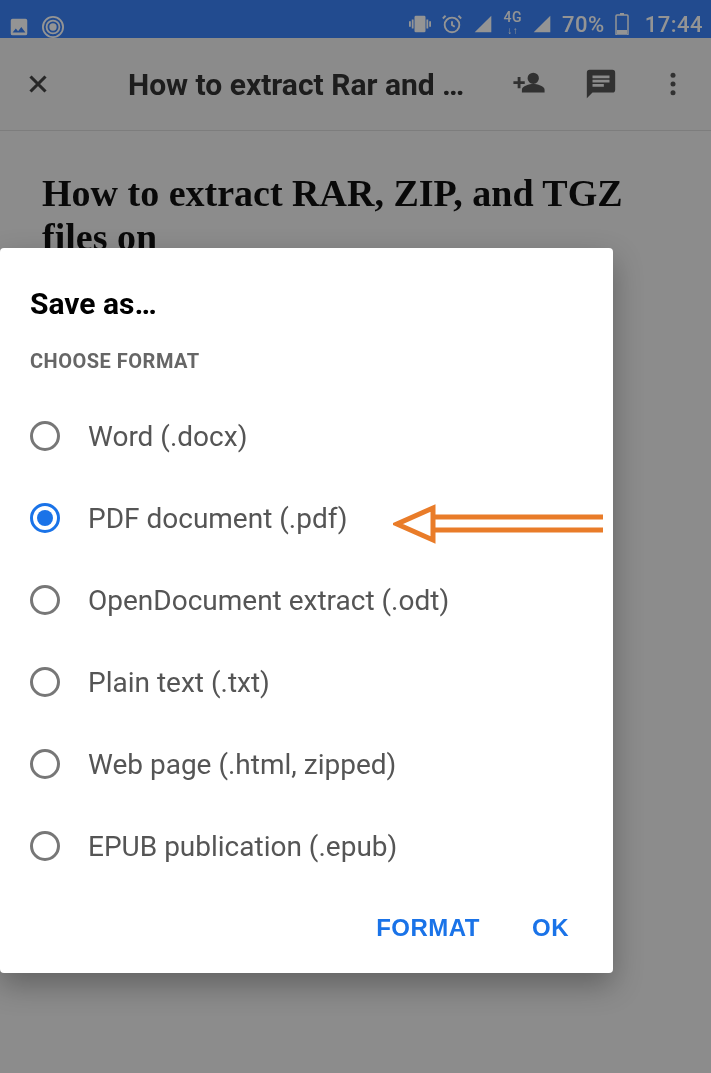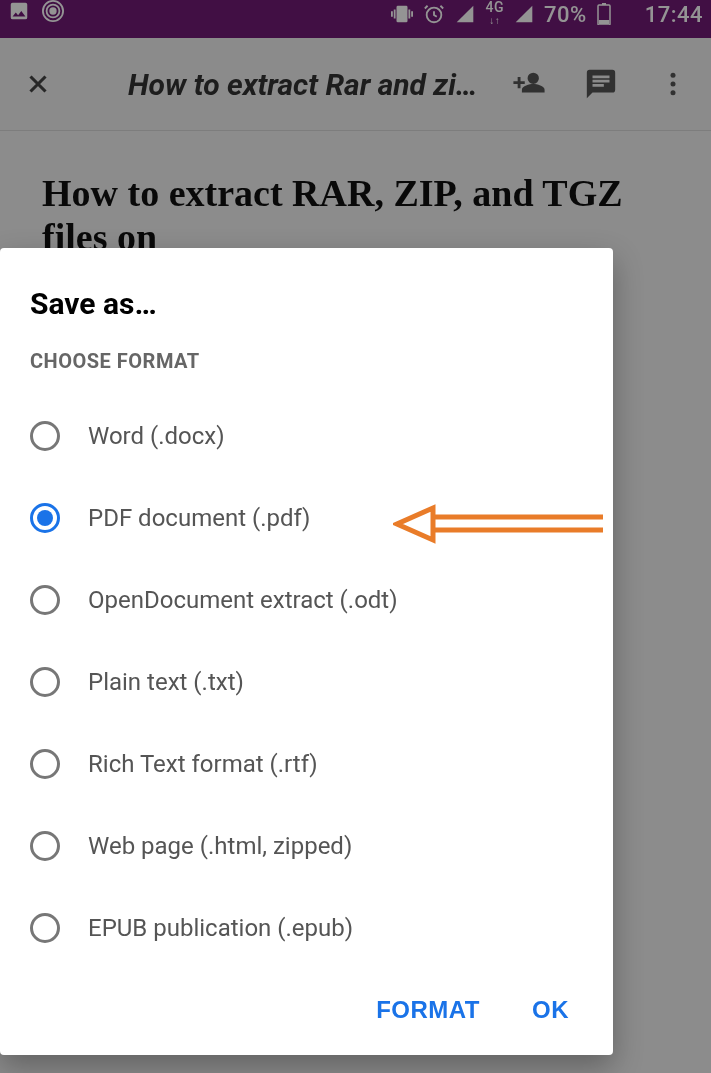--- a/index.html
+++ b/index.html
@@ -8,45 +8,44 @@
     width: 711px; height: 1073px;
     font-family: Roboto, Arial, sans-serif;
     background: #f1f1f1;
     overflow: hidden;
     position: relative;
   }
 
   
   .status-bar {
     height: 38px;
-    background: #701a75;
+    background: #3b82f6;
     color: #fff;
     display: flex;
-    align-items: flex-start;
+    align-items: flex-end;
     padding: 0 8px;
     font-size: 22px;
     font-weight: 500;
     letter-spacing: 0.5px;
   }
   .status-left { display: flex; gap: 12px; align-items: center; }
   .status-right { margin-left: auto; display: flex; gap: 10px; align-items: center; }
-  .status-right .time { margin-left: 24px; }
+  .status-right .time { margin-left: 6px; }
   .status-icon { display:inline-flex; align-items:center; justify-content:center; }
 
   
   .app-bar {
     height: 93px;
     background: #efefef;
     border-bottom: 1px solid #d7d7d7;
     display: flex;
     align-items: center;
     padding: 0 16px;
     gap: 28px;
     color: #444;
-    font-style: italic;
   }
   .app-title {
     flex: 1;
     font-size: 30px;
     font-weight: 700;
     color: #333;
     white-space: nowrap;
     overflow: hidden;
     text-overflow: ellipsis;
     padding-left: 40px;
@@ -115,21 +114,21 @@
     border-color: #1a73e8;
   }
   .radio.selected::after {
     content:'';
     position:absolute;
     width:16px;height:16px;border-radius:50%;
     background:#1a73e8;
     top:50%;left:50%;transform:translate(-50%,-50%);
   }
   .option-label {
-    font-size: 24px;
+    font-size: 28px;
     color: #555;
   }
   .dialog-actions {
     display:flex;
     justify-content:flex-end;
     gap: 40px;
     padding: 26px 38px 18px;
   }
   .dialog-btn {
     font-size: 24px;
@@ -247,24 +246,20 @@
       <span class="radio selected"></span>
       <span class="option-label">PDF document (.pdf)</span>
     </div>
     <div class="option">
       <span class="radio"></span>
       <span class="option-label">OpenDocument extract (.odt)</span>
     </div>
     <div class="option">
       <span class="radio"></span>
       <span class="option-label">Plain text (.txt)</span>
-    </div>
-    <div class="option">
-      <span class="radio"></span>
-      <span class="option-label">Rich Text format (.rtf)</span>
     </div>
     <div class="option">
       <span class="radio"></span>
       <span class="option-label">Web page (.html, zipped)</span>
     </div>
     <div class="option">
       <span class="radio"></span>
       <span class="option-label">EPUB publication (.epub)</span>
     </div>
 

